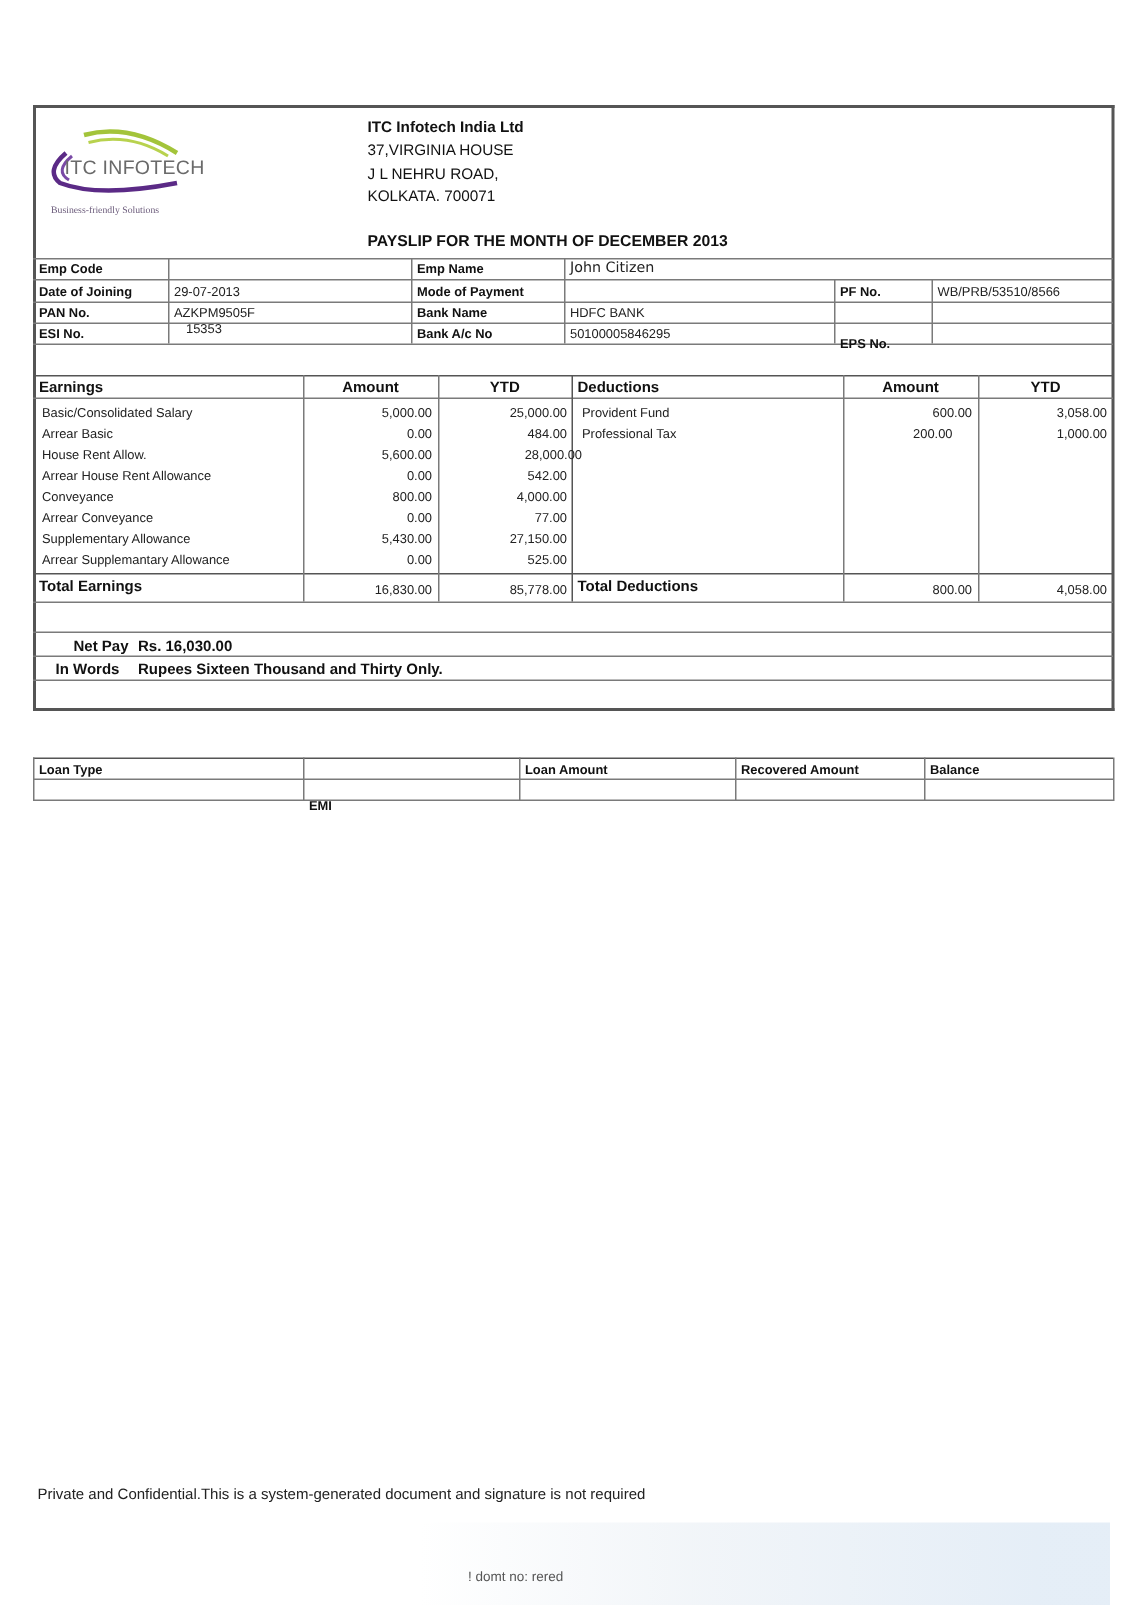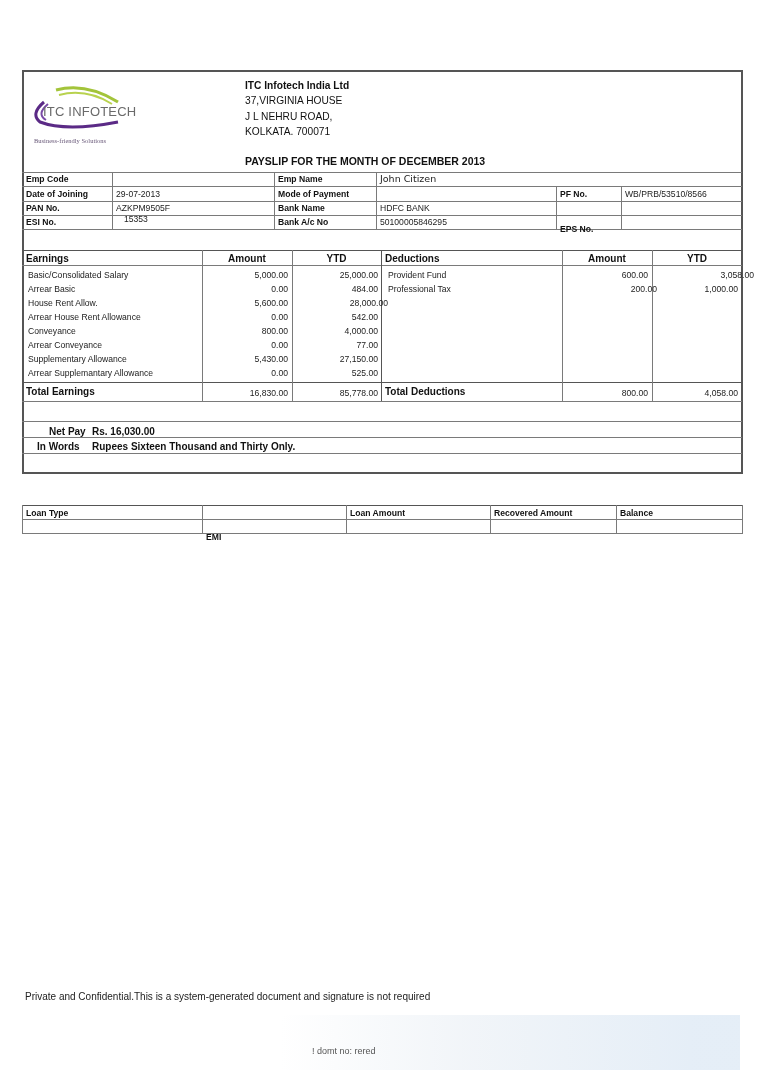--- a/index.html
+++ b/index.html
@@ -138,25 +138,25 @@
 </div>
 <div>
   <div class="t" style="left:28px; top:368px;">Arrear Supplemantary Allowance</div>
   <div class="t r" style="left:202px; width:86px; top:368px;">0.00</div>
   <div class="t r" style="left:292px; width:86px; top:368px;">525.00</div>
 </div>
 
 <div>
   <div class="t" style="left:388px; top:270px;">Provident Fund</div>
   <div class="t r" style="left:562px; width:86px; top:270px;">600.00</div>
-  <div class="t r" style="left:668px; width:86px; top:270px;">3,058.00</div>
+  <div class="t r" style="left:652px; width:86px; top:270px;">3,058.00</div>
 </div>
 <div>
   <div class="t" style="left:388px; top:284px;">Professional Tax</div>
-  <div class="t r" style="left:562px; width:95px; top:284px;">200.00</div>
+  <div class="t r" style="left:562px; width:73px; top:284px;">200.00</div>
   <div class="t r" style="left:652px; width:86px; top:284px;">1,000.00</div>
 </div>
 
 <div class="t b" style="left:26px; top:386px; font-size:10px;">Total Earnings</div>
 <div class="t r" style="left:202px; width:86px; top:388px;">16,830.00</div>
 <div class="t r" style="left:292px; width:86px; top:388px;">85,778.00</div>
 <div class="t b" style="left:385px; top:386px; font-size:10px;">Total Deductions</div>
 <div class="t r" style="left:562px; width:86px; top:388px;">800.00</div>
 <div class="t r" style="left:652px; width:86px; top:388px;">4,058.00</div>
 

